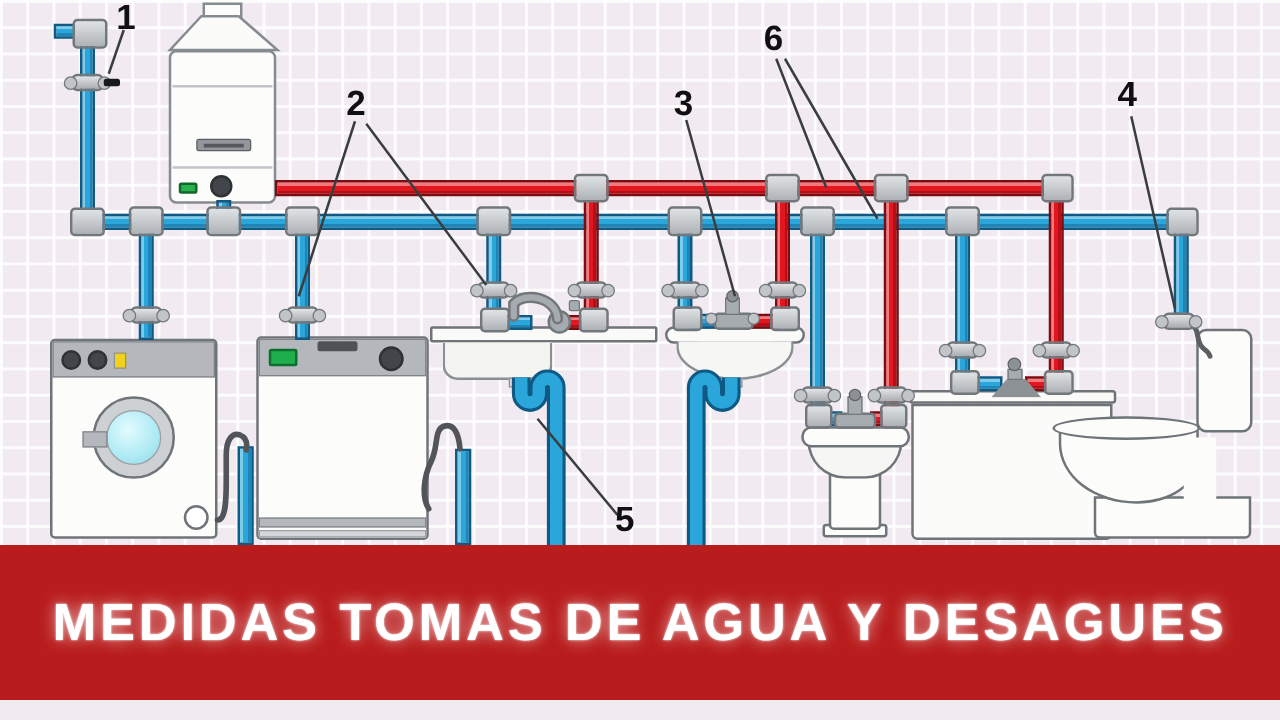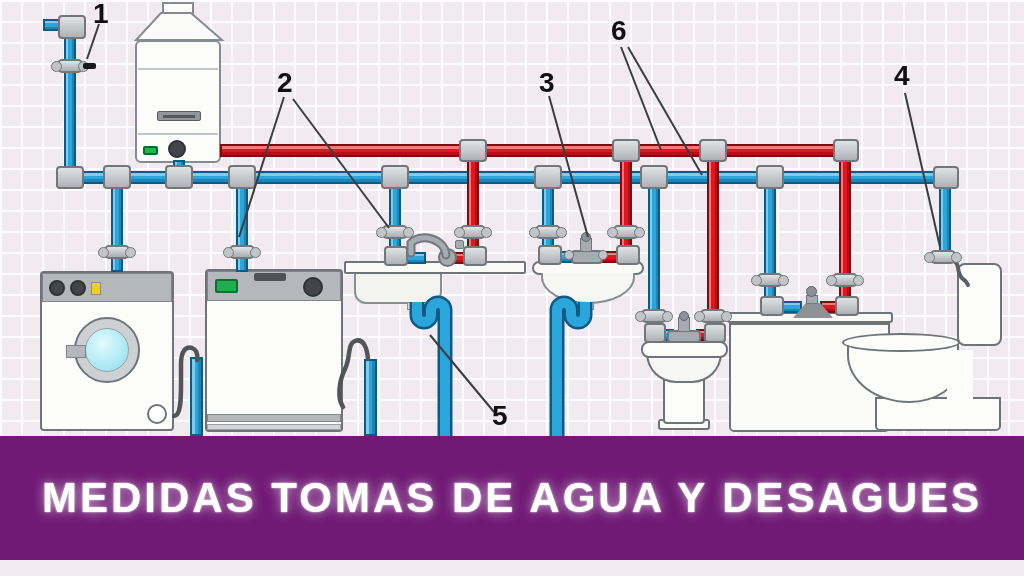--- a/index.html
+++ b/index.html
@@ -24,21 +24,21 @@
   .vl{position:absolute;width:26px;height:14px;box-sizing:border-box;border:2px solid #72777c;
       border-radius:5px;background:linear-gradient(to bottom,#e2e4e6,#a9adb1)}
   .vl::before,.vl::after{content:"";position:absolute;top:0;width:9px;height:9px;background:#c2c5c8;
       border:1px solid #72777c;border-radius:50%}
   .vl::before{left:-8px}.vl::after{right:-8px}
   
   .wx{position:absolute;box-sizing:border-box;background:#fcfcfb;border:2px solid #6f7479}
   .gx{position:absolute;box-sizing:border-box;background:#b4b8bc;border:1px solid #80858a}
   .cl{position:absolute;font:bold 28px "Liberation Sans",sans-serif;color:#101010;line-height:1}
   svg.lay{position:absolute;left:0;top:0;pointer-events:none}
-  #banner{position:absolute;left:0;top:436px;width:1024px;height:124px;background:#701a75;
+  #banner{position:absolute;left:0;top:436px;width:1024px;height:124px;background:#b91c1c;
           display:flex;align-items:center;justify-content:center}
   #banner span{color:#fff;font-weight:bold;font-size:42px;letter-spacing:3px;white-space:nowrap;
           text-shadow:0 0 2px #fff,0 0 12px rgba(255,255,255,.65)}
 </style>
 </head>
 <body>
 
 <div id="stage">
  <div id="diagram">
 

